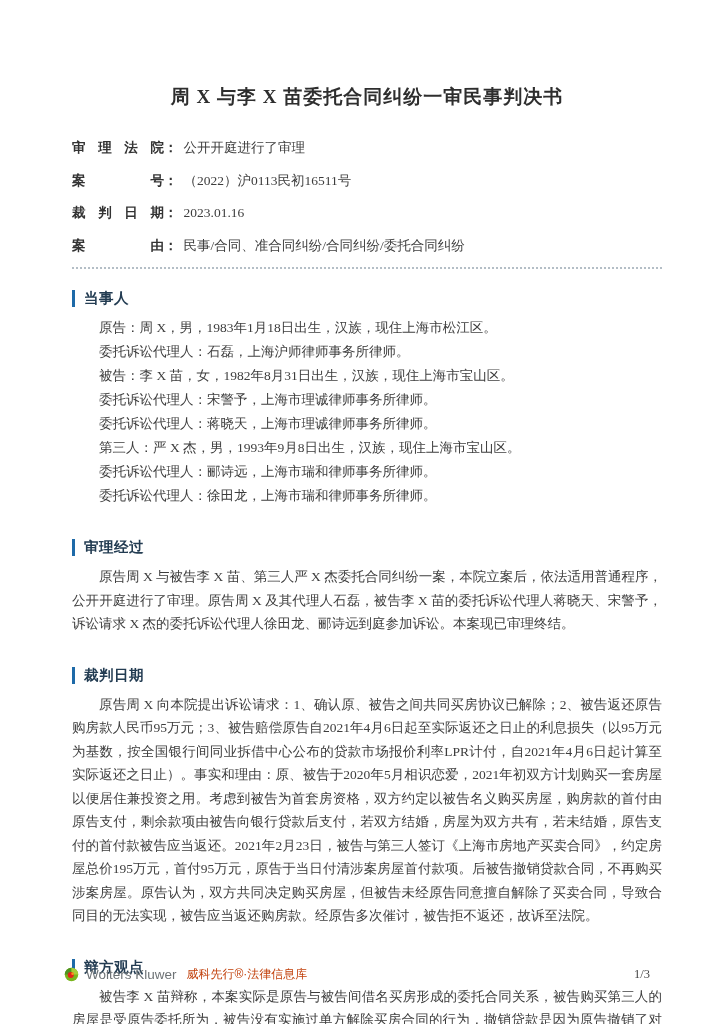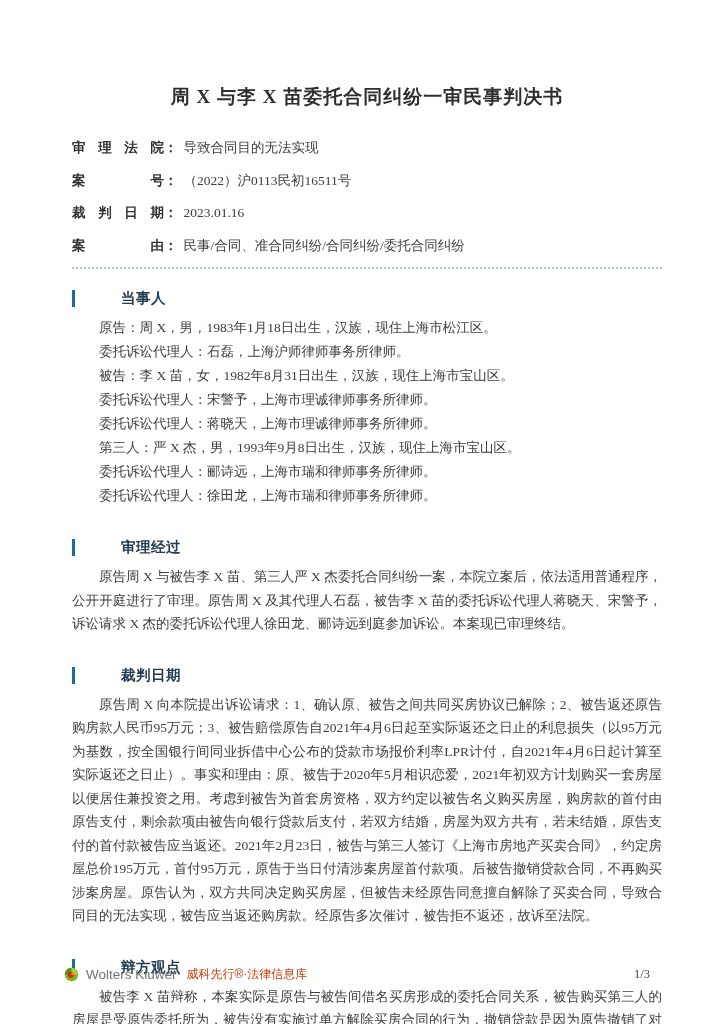--- a/index.html
+++ b/index.html
@@ -58,21 +58,20 @@
   .dotted-divider {
     margin-top: 5px;
     border: 0;
     border-top: 2px dotted #b4bec6;
     height: 0;
   }
   .section-heading {
     display: flex;
     align-items: center;
     margin: 30px 0 8px 0;
-    gap: 37px;
   }
   .section-heading.first {
     margin-top: 20px;
   }
   .heading-bar {
     width: 3px;
     height: 17px;
     background: #1e6aa8;
     margin-right: 9px;
     flex: 0 0 auto;
@@ -133,21 +132,21 @@
 </style>
 </head>
 <body>
 
 <div class="page">
 
   <div class="doc-title">周 X 与李 X 苗委托合同纠纷一审民事判决书</div>
 
   <div class="meta">
     <div class="meta-row">
-      <span class="meta-label">审理法院</span><span class="meta-colon">：</span><span class="meta-value">导致合同目的无法实现</span>
+      <span class="meta-label">审理法院</span><span class="meta-colon">：</span><span class="meta-value">公开开庭进行了审理</span>
     </div>
     <div class="meta-row">
       <span class="meta-label">案号</span><span class="meta-colon">：</span><span class="meta-value">（2022）沪0113民初16511号</span>
     </div>
     <div class="meta-row">
       <span class="meta-label">裁判日期</span><span class="meta-colon">：</span><span class="meta-value">2023.01.16</span>
     </div>
     <div class="meta-row">
       <span class="meta-label">案由</span><span class="meta-colon">：</span><span class="meta-value">民事/合同、准合同纠纷/合同纠纷/委托合同纠纷</span>
     </div>

